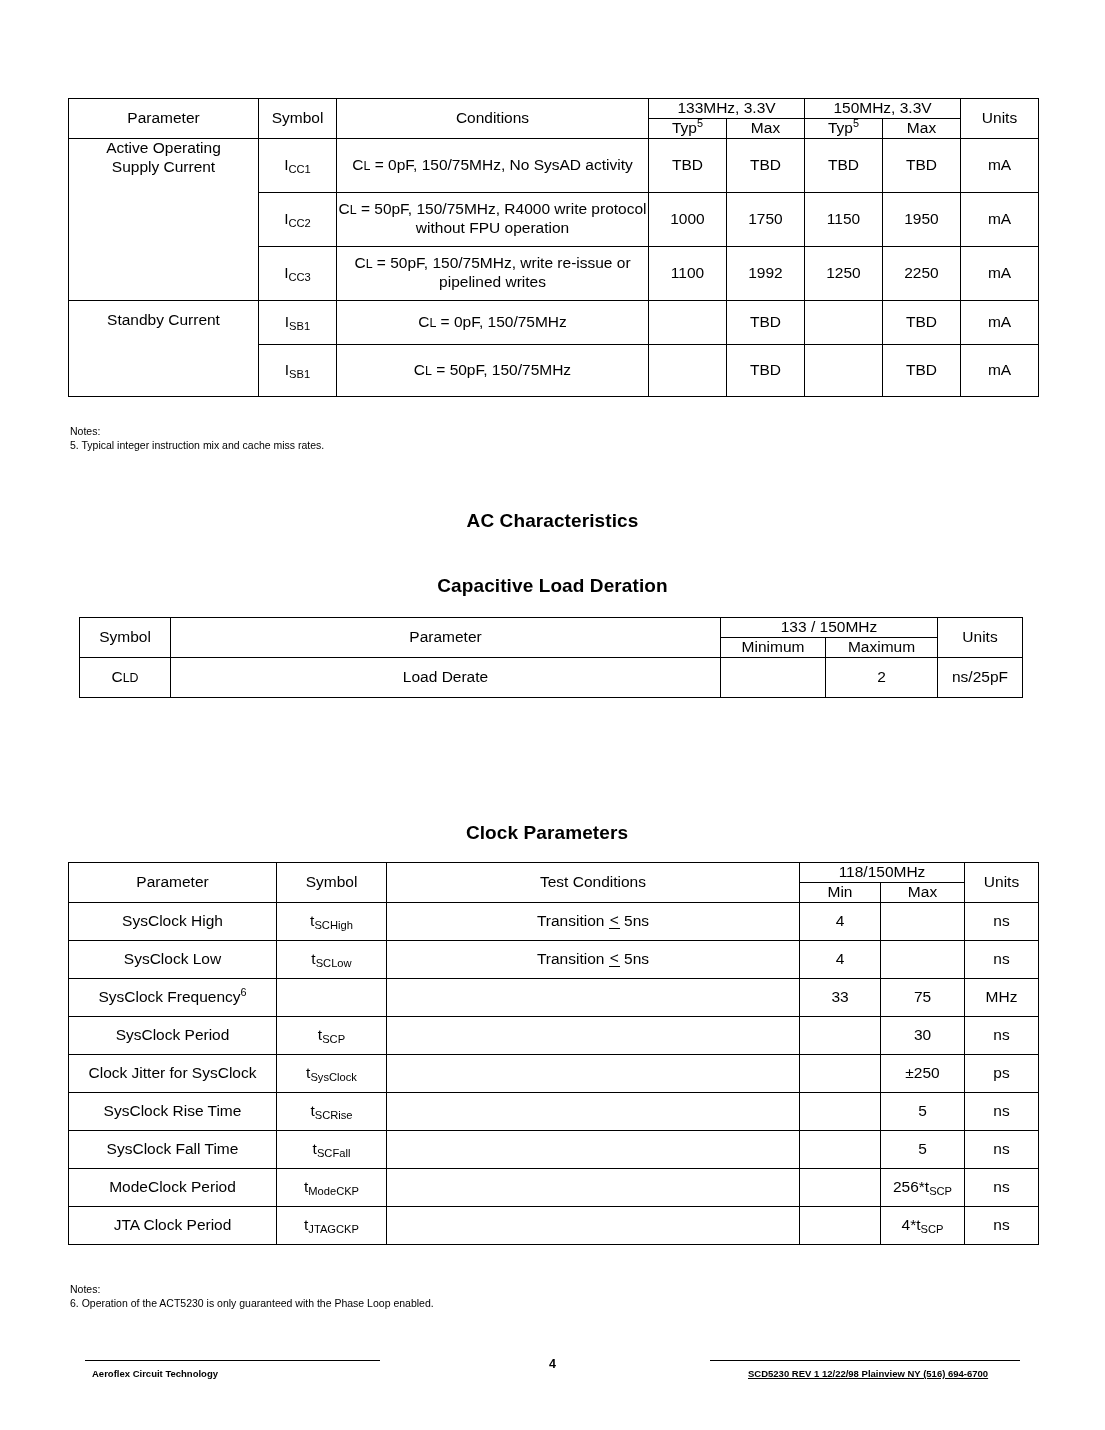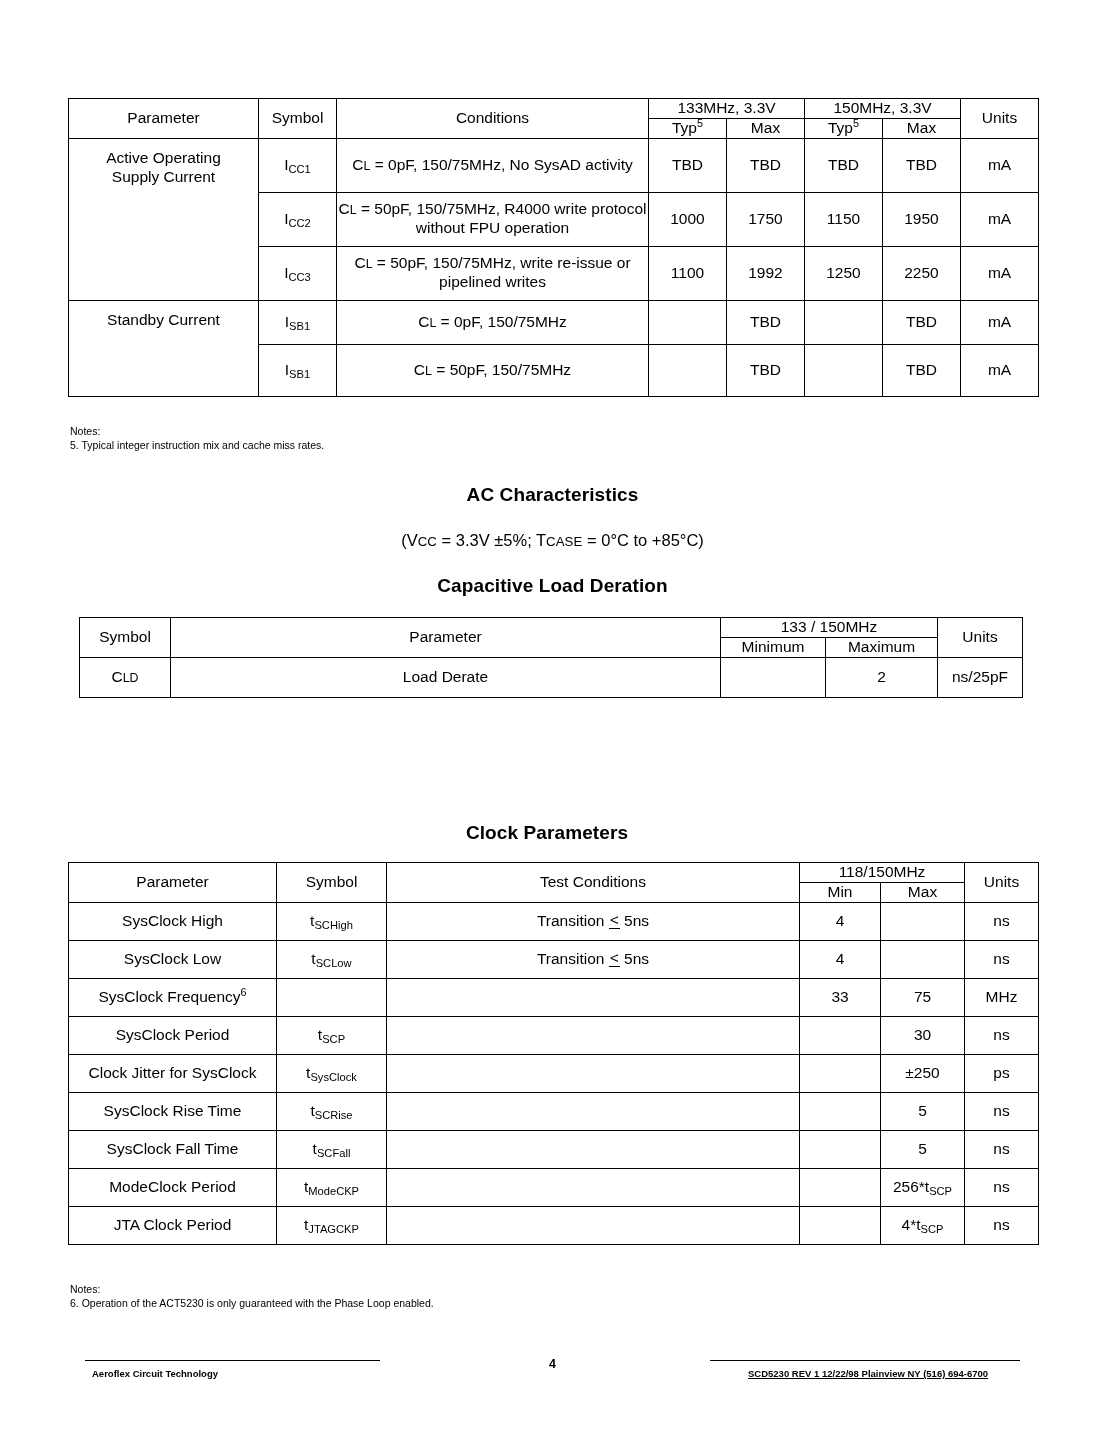--- a/index.html
+++ b/index.html
@@ -110,21 +110,21 @@
     font-size: 12.5px;
     font-weight: bold;
     text-align: center;
   }
 
   
   #title-power   { position: absolute; left: 0;   top: 59px;  width: 1105px; }
   #tbl-power     { position: absolute; left: 68px; top: 98px; }
   #notes-power   { position: absolute; left: 70px; top: 424px; }
 
-  #title-ac      { position: absolute; left: 0;   top: 484px; width: 1105px; }
+  #title-ac      { position: absolute; left: 0;   top: 510px; width: 1105px; }
   #subtitle-ac   { position: absolute; left: 0;   top: 531px; width: 1105px; }
   #title-cap     { position: absolute; left: 0;   top: 575px; width: 1105px; }
   #tbl-cap       { position: absolute; left: 79px; top: 617px; }
 
   #title-clock   { position: absolute; left: 0;   top: 822px; width: 1094px; }
   #tbl-clock     { position: absolute; left: 68px; top: 862px; }
   #notes-clock   { position: absolute; left: 70px; top: 1282px; }
   #foot-rule-l   { position: absolute; left: 85px;  top: 1360px; width: 295px; }
   #foot-left     { position: absolute; left: 92px;  top: 1368px; }
   #foot-page     { position: absolute; left: 0;     top: 1357px; width: 1105px; }
@@ -160,21 +160,21 @@
       <tr>
         <th class="cellpad bold"><span>Typ</span><sup class="fn">5</sup></th>
         <th class="cellpad">Max</th>
         <th class="cellpad bold"><span>Typ</span><sup class="fn">5</sup></th>
         <th class="cellpad">Max</th>
       </tr>
     </thead>
     <tbody>
 
       <tr style="height:54px">
-        <td rowspan="3" class="cellpad lft" style="vertical-align:top;padding-top:10px">Active Operating<br>Supply Current</td>
+        <td rowspan="3" class="cellpad lft" style="vertical-align:top;">Active Operating<br>Supply Current</td>
         <td class="cellpad"><span>I</span><sub class="sb">CC1</sub></td>
         <td class="cellpad lft"><span>C</span><span class="subcaps">L</span><span> = 0pF, 150/75MHz, No SysAD activity</span></td>
         <td class="cellpad">TBD</td>
         <td class="cellpad">TBD</td>
         <td class="cellpad">TBD</td>
         <td class="cellpad">TBD</td>
         <td class="cellpad">mA</td>
       </tr>
 
       <tr style="height:54px">
@@ -220,21 +220,20 @@
     </tbody>
   </table>
 
   <div class="notes" id="notes-power">
     <div>Notes:</div>
     <div>5.  Typical integer instruction mix and cache miss rates.</div>
   </div>
 
   <h1 class="section-title" id="title-ac">AC Characteristics</h1>
 
-  <div class="subtitle" id="subtitle-ac"><span>(V</span><span class="sc">CC</span><span> = 3.3V ±5%; T</span><span class="sc">CASE</span><span> = 0°C to +85°C)</span></div>
 
   <h1 class="section-title" id="title-cap">Capacitive Load Deration</h1>
 
   <table class="dt" id="tbl-cap">
     <colgroup>
       <col style="width:91px">
       <col style="width:550px">
       <col style="width:105px">
       <col style="width:112px">
       <col style="width:85px">

